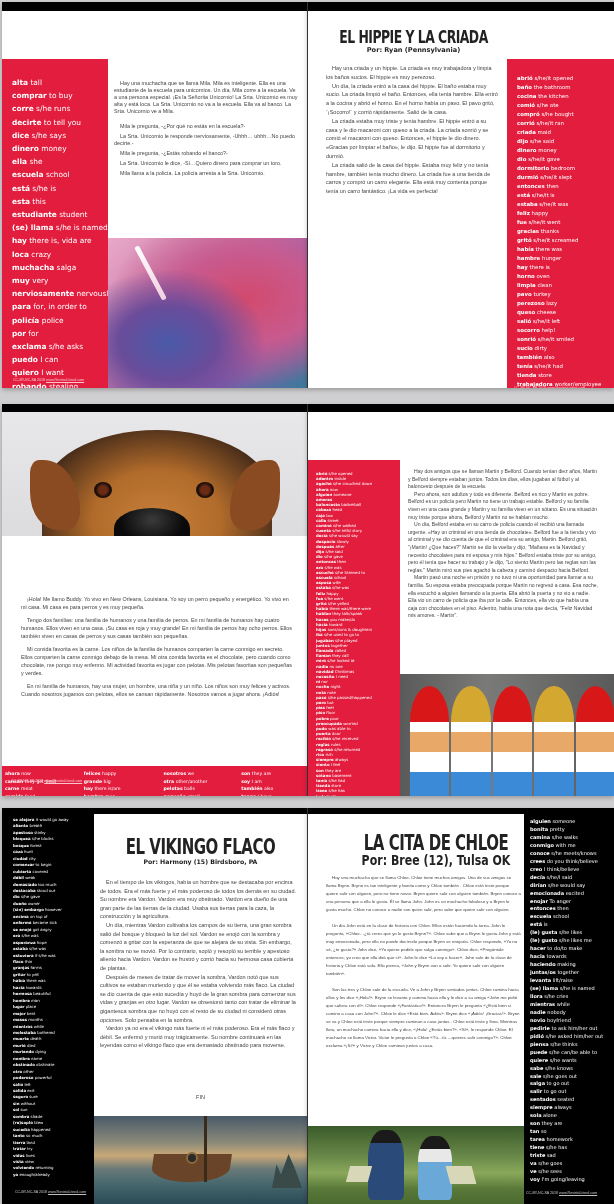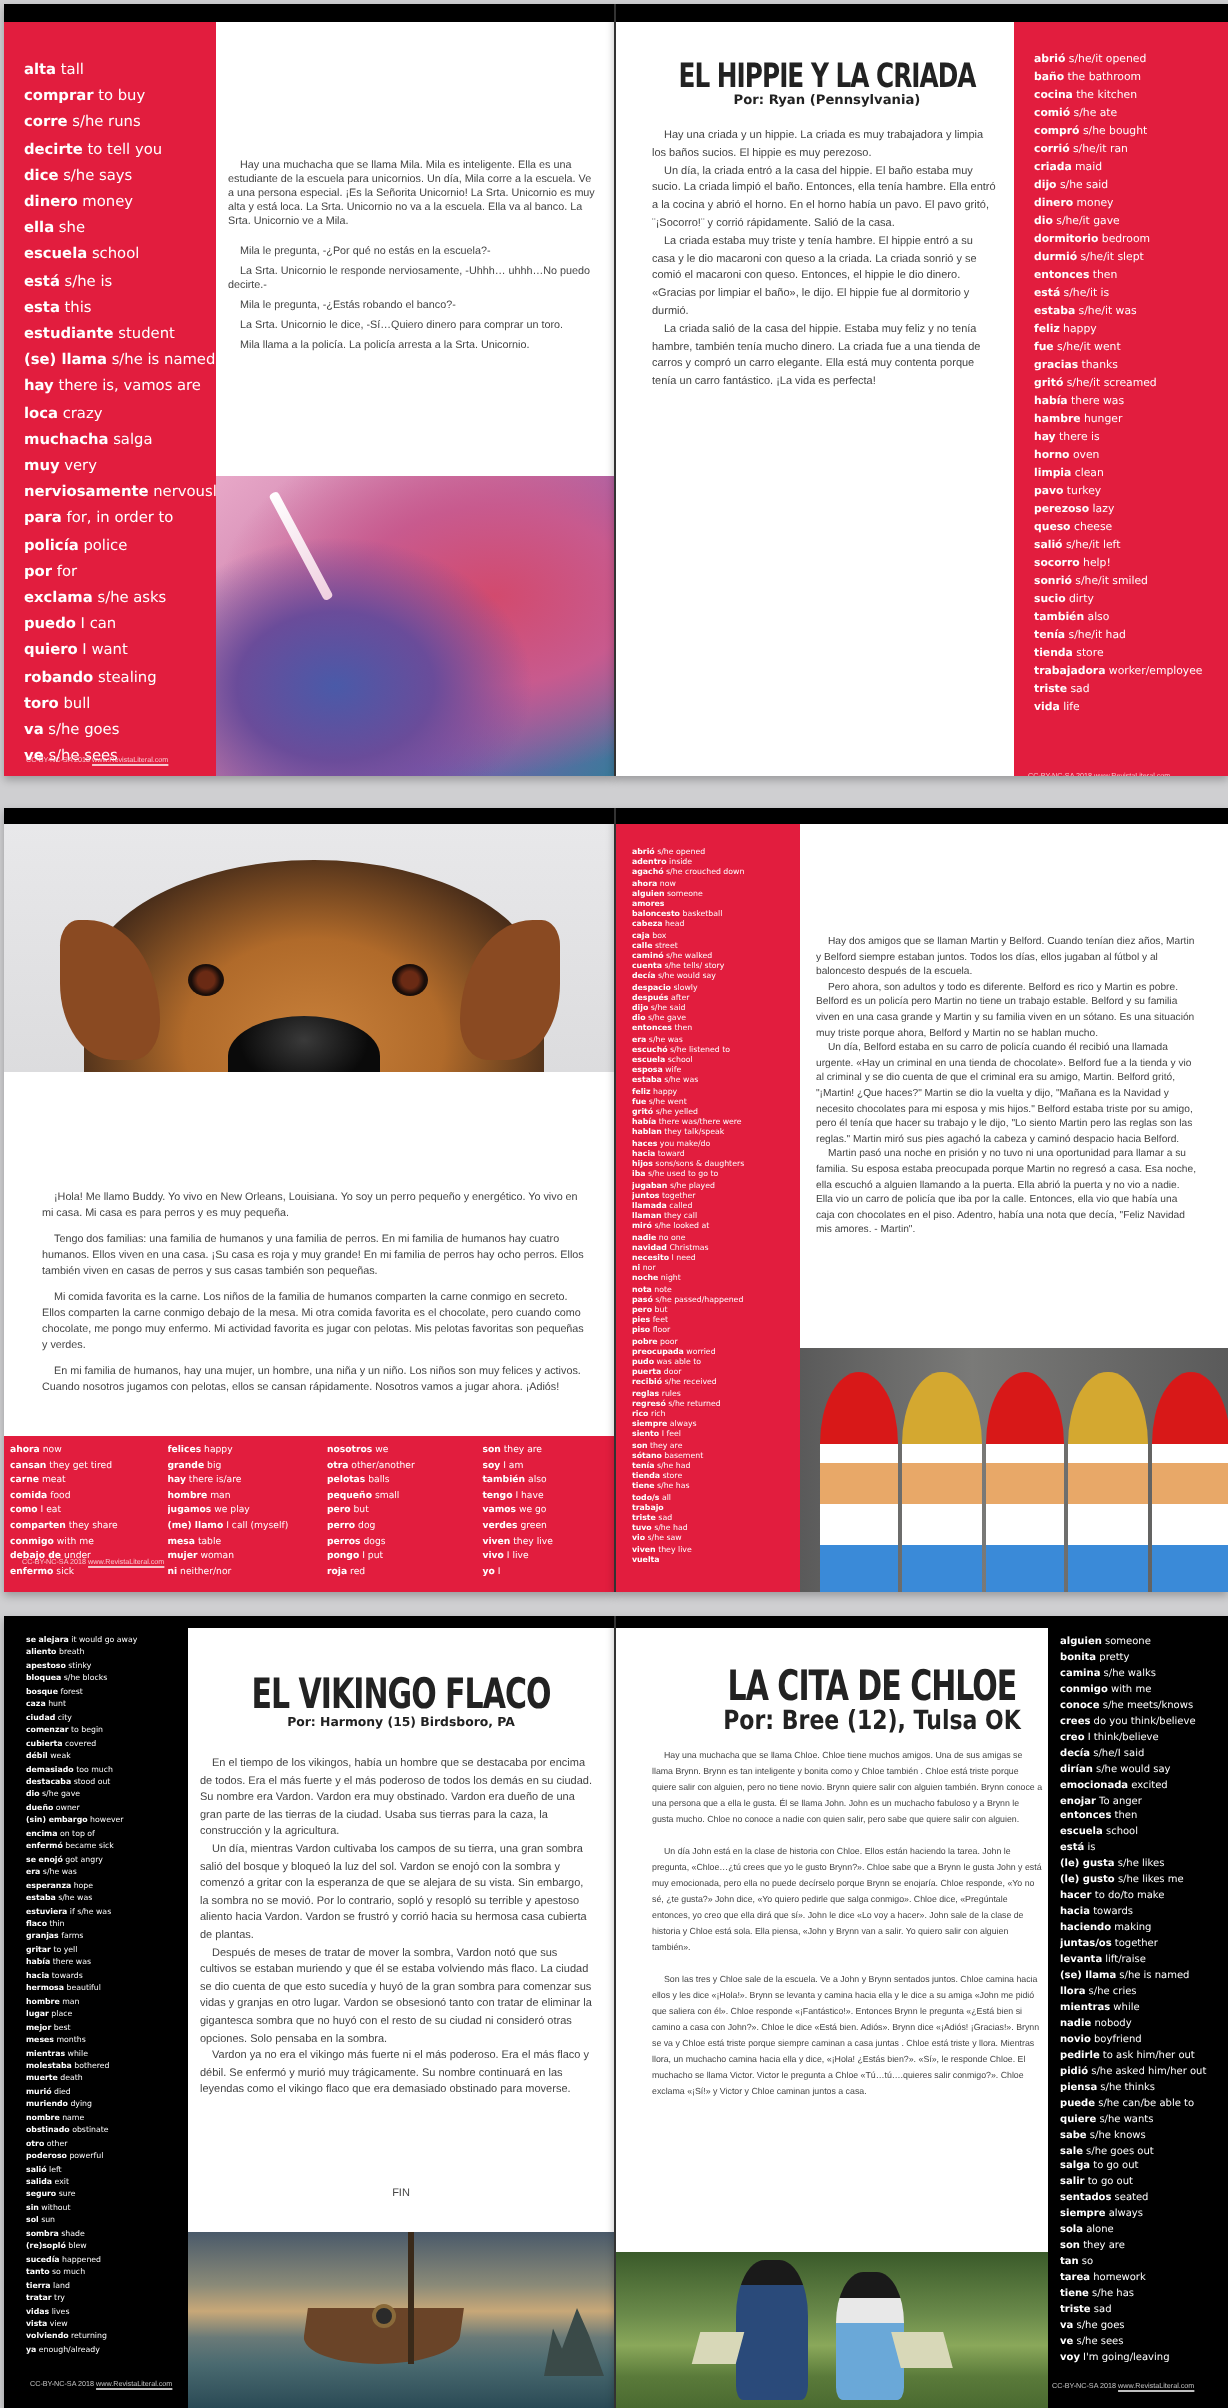--- a/index.html
+++ b/index.html
@@ -4,21 +4,21 @@
 <style>
   * { box-sizing: border-box; margin: 0; padding: 0; }
   html, body { width: 614px; height: 1204px; overflow: hidden; background: #cfcfd1; }
   body { position: relative; font-family: "Liberation Sans", sans-serif; }
 
   .page { position: absolute; background: #fff; overflow: hidden; box-shadow: 0 2px 4px rgba(0,0,0,0.25); }
   .topbar { position: absolute; left: 0; right: 0; top: 0; background: #000; }
   .vocab { position: absolute; color: #fff; font-family: "DejaVu Sans", sans-serif; }
   .vocab .item { white-space: nowrap; overflow: hidden; }
   .vocab .item b { font-weight: bold; }
-  .red { background: #e21d3e; }
+  .red { background: #e21d3e; margin-top: 48px; }
   .black { background: #000; }
 
   .title { font-family: "DejaVu Sans", sans-serif; font-weight: bold; color: #222; text-align: center;
            letter-spacing: -0.5px; transform-origin: center; line-height: 1; }
   .byline { font-family: "DejaVu Sans", sans-serif; font-weight: bold; color: #222; text-align: center; line-height: 1.1; }
   .body { position: absolute; color: #444; font-family: "Liberation Sans", sans-serif; }
   .body p { text-indent: 6px; }
   .license { position: absolute; color: #fff; opacity: 0.75; font-size: 3.6px; white-space: nowrap; }
   .license u { text-decoration: underline; }
 
@@ -36,21 +36,21 @@
       <div class="item"><b>corre</b><span> s/he runs</span></div>
       <div class="item"><b>decirte</b><span> to tell you</span></div>
       <div class="item"><b>dice</b><span> s/he says</span></div>
       <div class="item"><b>dinero</b><span> money</span></div>
       <div class="item"><b>ella</b><span> she</span></div>
       <div class="item"><b>escuela</b><span> school</span></div>
       <div class="item"><b>está</b><span> s/he is</span></div>
       <div class="item"><b>esta</b><span> this</span></div>
       <div class="item"><b>estudiante</b><span> student</span></div>
       <div class="item"><b>(se) llama</b><span> s/he is named</span></div>
-      <div class="item"><b>hay</b><span> there is, vamos are</span></div>
+      <div class="item"><b>hay</b><span> there is, vida are</span></div>
       <div class="item"><b>loca</b><span> crazy</span></div>
       <div class="item"><b>muchacha</b><span> salga</span></div>
       <div class="item"><b>muy</b><span> very</span></div>
       <div class="item"><b>nerviosamente</b><span> nervously</span></div>
       <div class="item"><b>para</b><span> for, in order to</span></div>
       <div class="item"><b>policía</b><span> police</span></div>
       <div class="item"><b>por</b><span>  for</span></div>
       <div class="item"><b>exclama</b><span> s/he asks</span></div>
       <div class="item"><b>puedo</b><span> I can</span></div>
       <div class="item"><b>quiero</b><span> I want</span></div>

